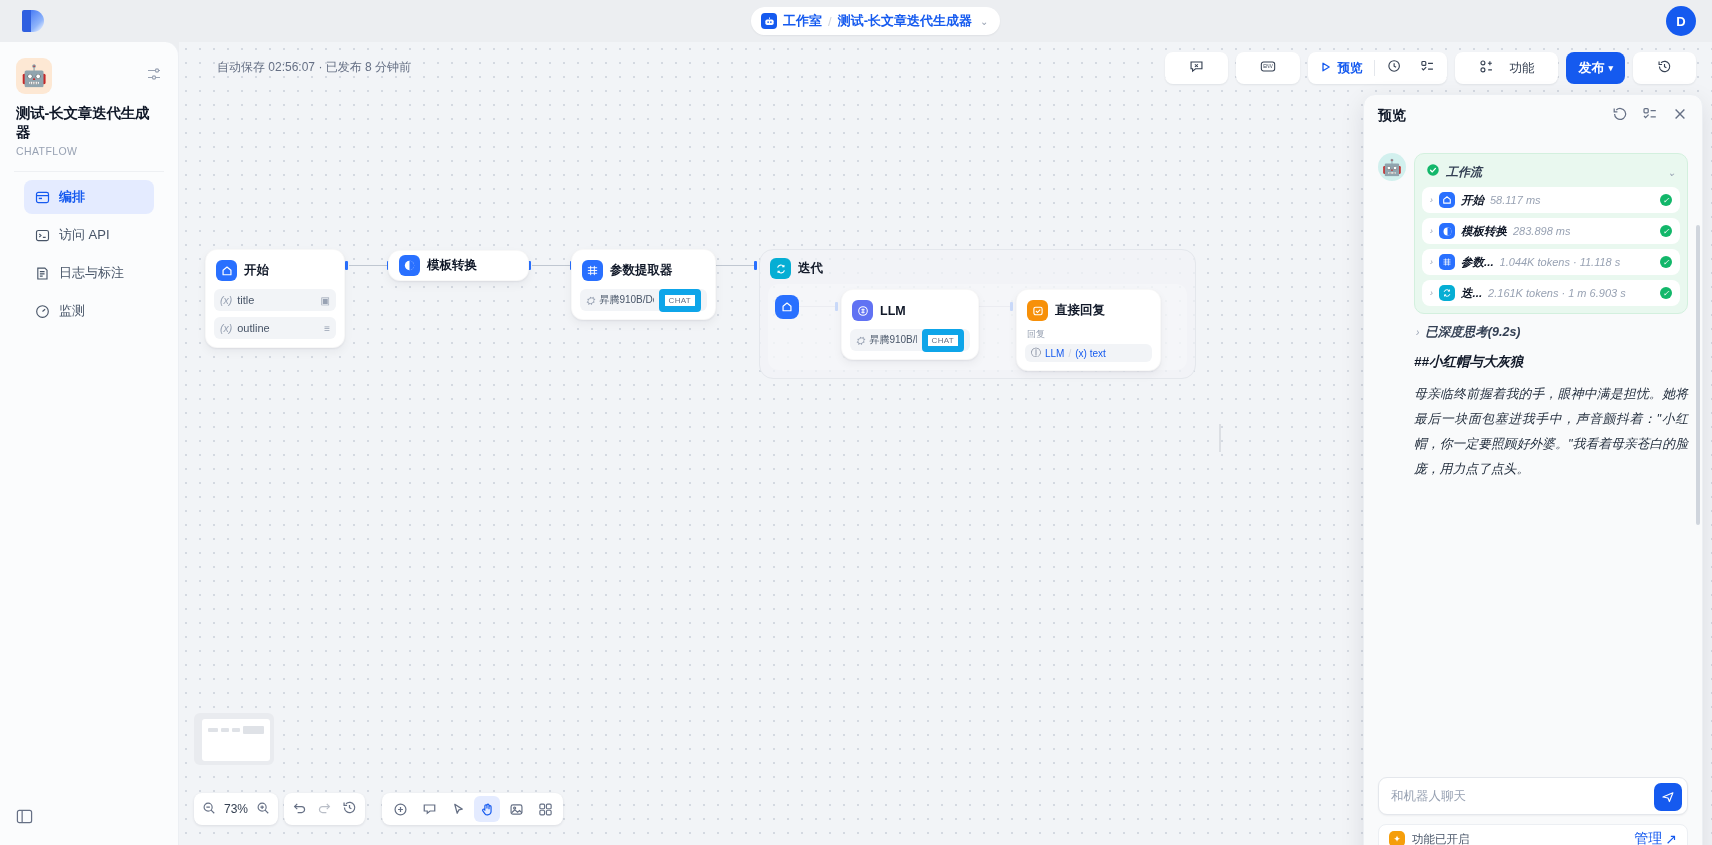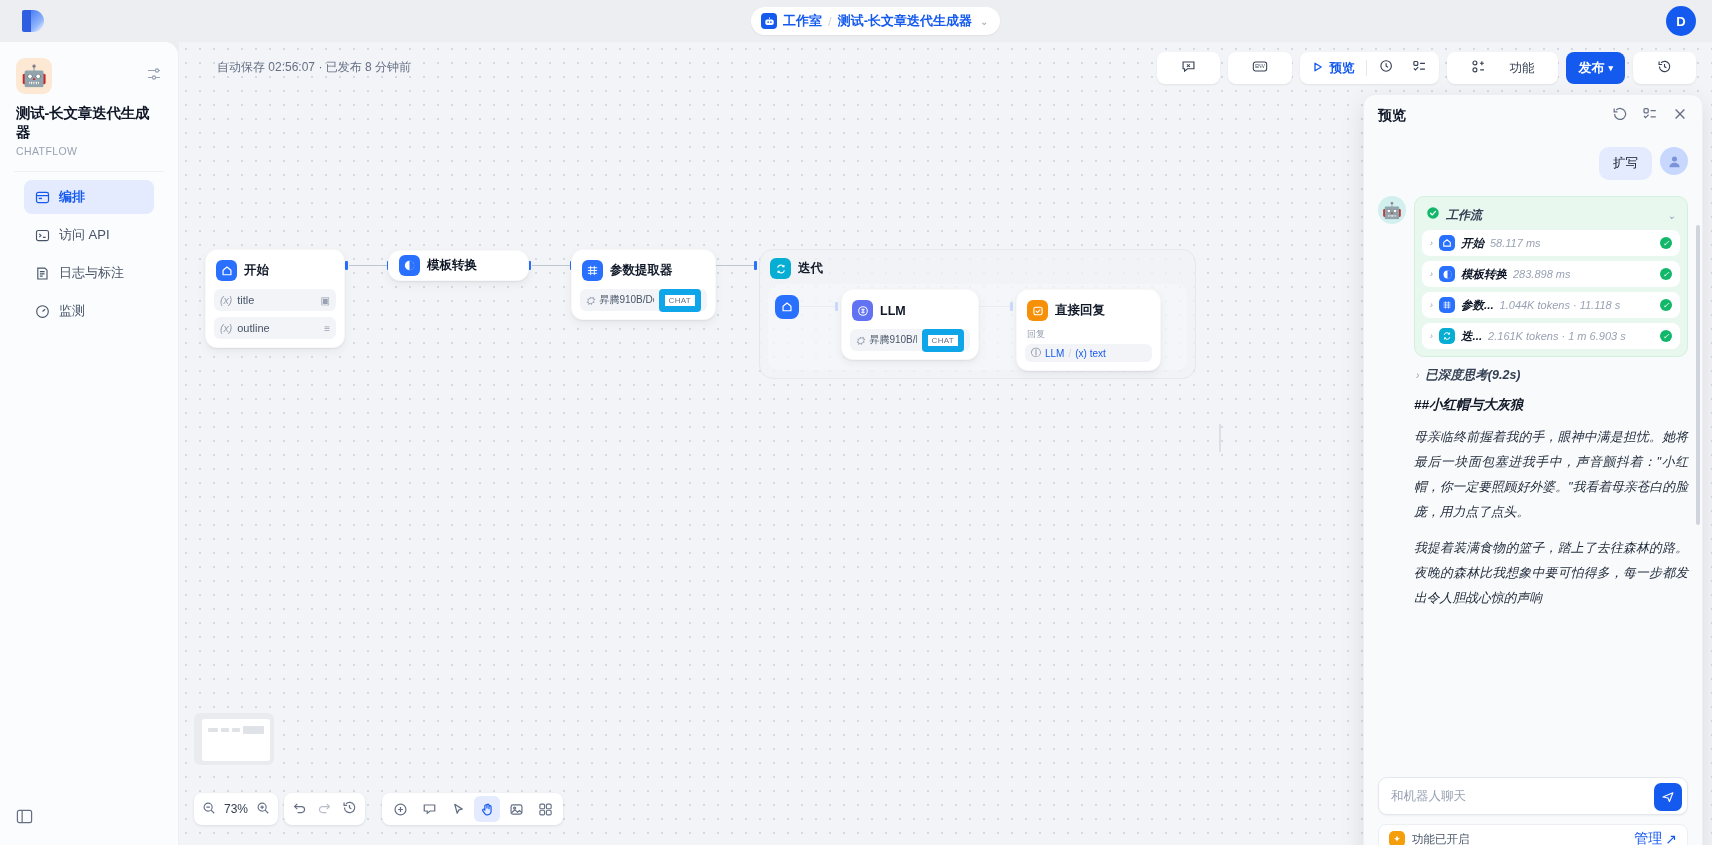--- a/index.html
+++ b/index.html
@@ -76,21 +76,21 @@
     overflow: hidden;
   }
   .autosave {
     position: absolute; left: 38px; top: 17px; font-size: 12px; color: #667085;
   }
 
   
   .ctoolbar { position: absolute; right: 16px; top: 10px; display: flex; align-items: center; gap: 8px; }
   .tbtn {
     height: 32px; min-width: 32px; background: #fff; border-radius: 8px;
-    display: flex; align-items: center; justify-content: center; gap: 23px;
+    display: flex; align-items: center; justify-content: center; gap: 15px;
     box-shadow: 0 1px 2px rgba(16,24,40,.08); font-size: 12.5px; color: #354052;
     padding: 0 24px; cursor: pointer;
   }
   .tgroup { height: 32px; background:#fff; border-radius: 8px; display:flex; align-items:center;
     box-shadow: 0 1px 2px rgba(16,24,40,.08); padding: 0 4px; gap: 2px; }
   .tgitem { height: 26px; padding: 0 8px; display:flex; align-items:center; gap:5px;
     border-radius: 6px; font-size: 12.5px; color:#354052; cursor:pointer;}
   .tgitem.primary { color: #155aef; font-weight: 600; }
   .vdiv { width: 1px; height: 16px; background: #e4e7ec; margin: 0 2px; }
   .publish {
@@ -635,29 +635,20 @@
           <span>
             <svg width="16" height="16" viewBox="0 0 16 16" fill="none" stroke="currentColor" stroke-width="1.4">
               <path d="M3.6 3.6l8.8 8.8M12.4 3.6l-8.8 8.8"></path>
             </svg>
           </span>
         </span>
       </div>
 
       <div class="pv-body">
 
-        <div class="user-msg">
-          <div class="user-bubble">扩写</div>
-          <div class="user-av">
-            <svg width="15" height="15" viewBox="0 0 16 16" fill="#7b93d8">
-              <circle cx="8" cy="5.4" r="2.7"></circle>
-                <path d="M2.6 14c0-3 2.4-4.8 5.4-4.8s5.4 1.8 5.4 4.8z"></path>
-            </svg>
-          </div>
-        </div>
 
         <div class="bot-msg">
           <div class="bot-av">🤖</div>
           <div class="bot-col">
 
             <div class="wf-card">
               <div class="wf-head">
                 <span>
                   <svg width="14" height="14" viewBox="0 0 16 16" fill="none">
                     <circle cx="8" cy="8" r="6.6" fill="#12b76a"></circle>
@@ -721,21 +712,20 @@
             </div>
 
             <div class="think">
               <span class="chev">›</span>
               <span>已深度思考(9.2s)</span>
             </div>
 
             <div class="md">
               <h2>##小红帽与大灰狼</h2>
               <p>母亲临终前握着我的手，眼神中满是担忧。她将最后一块面包塞进我手中，声音颤抖着："小红帽，你一定要照顾好外婆。"我看着母亲苍白的脸庞，用力点了点头。</p>
-              <p>我提着装满食物的篮子，踏上了去往森林的路。夜晚的森林比我想象中要可怕得多，每一步都发出令人胆战心惊的声响</p>
             </div>
           </div>
         </div>
       </div>
 
       <div class="scroll-thumb"></div>
 
       <div class="pv-foot">
         <div class="chat-input">
           <input type="text" placeholder="和机器人聊天" style="">

